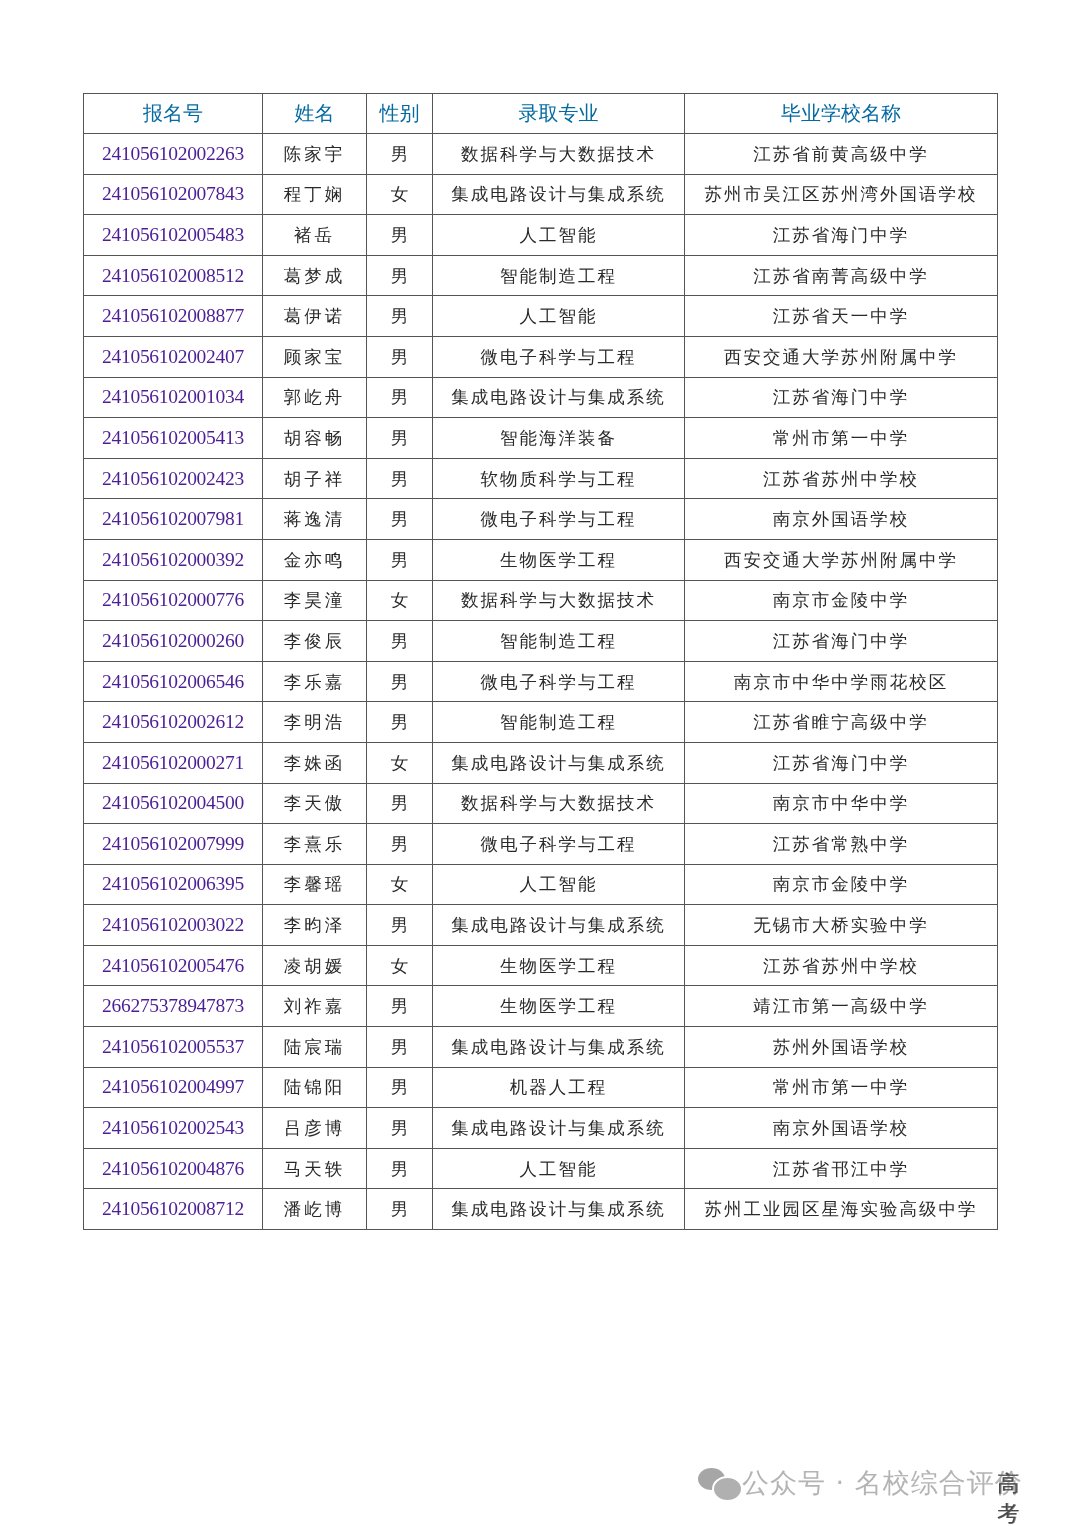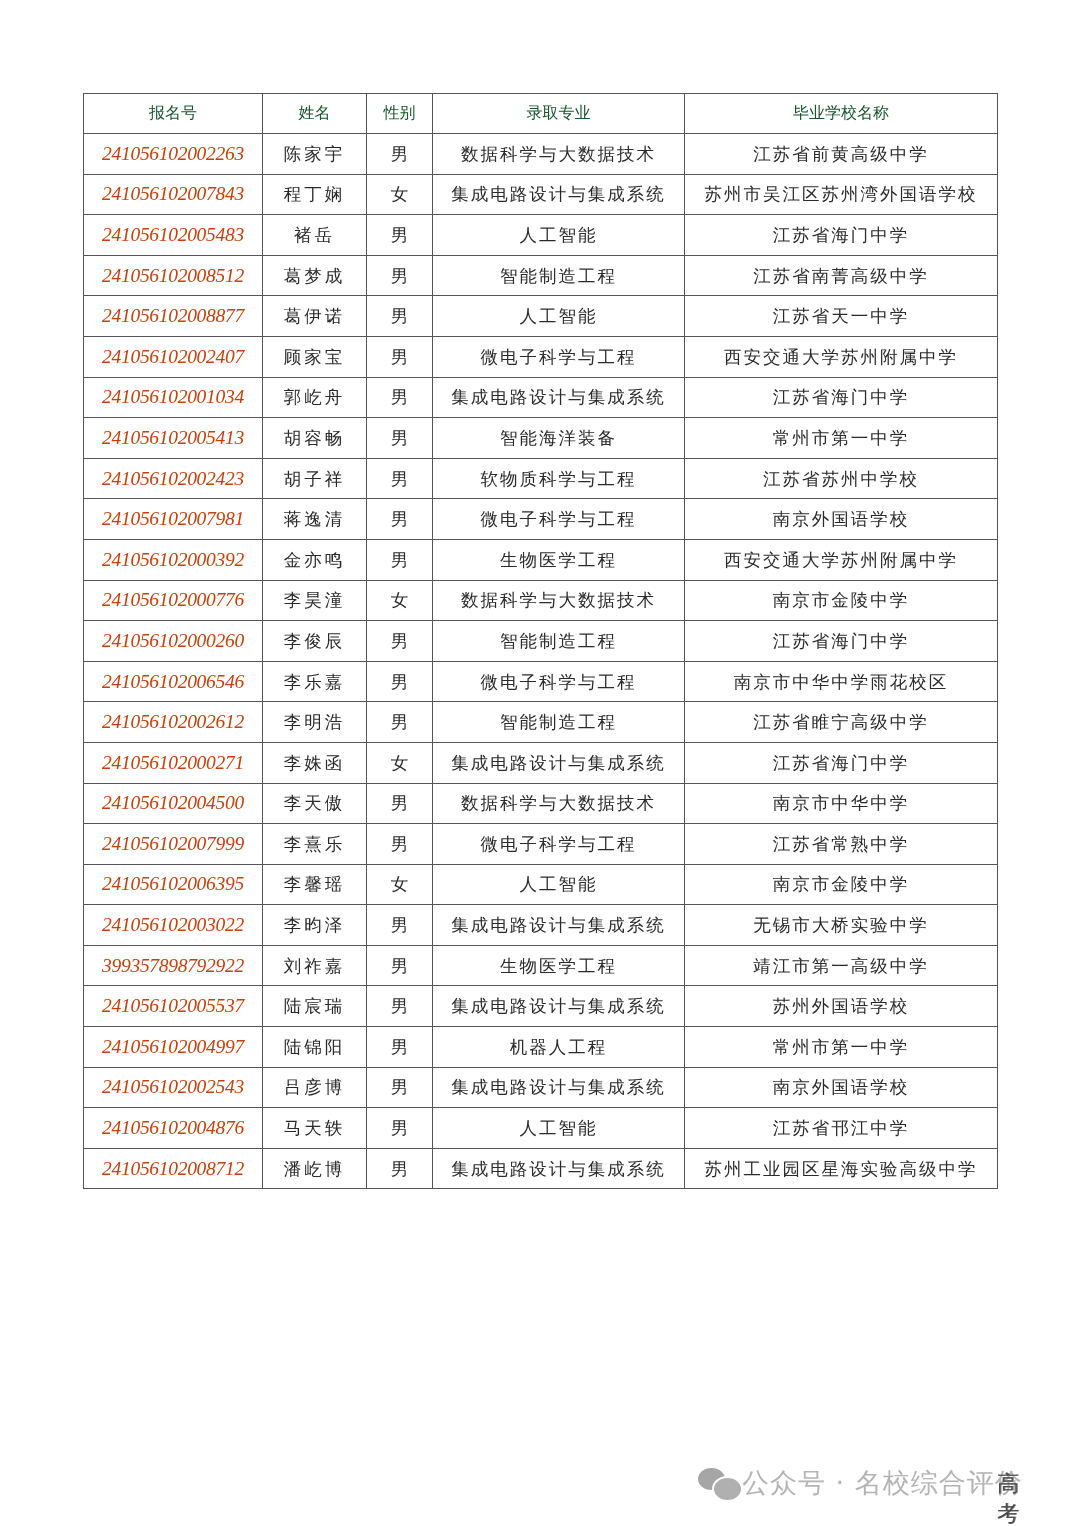--- a/index.html
+++ b/index.html
@@ -15,24 +15,24 @@
   .page-table col.c2 { width: 104px; }
   .page-table col.c3 { width: 66px; }
   .page-table col.c4 { width: 252px; }
   .page-table col.c5 { width: 313px; }
   .page-table th, .page-table td {
     border: 1.3px solid #555; text-align: center; vertical-align: middle;
     padding: 0; white-space: nowrap; overflow: hidden;
   }
   .page-table th {
     height: 39px; font-family: "DejaVu Sans", "Liberation Sans", sans-serif;
-    font-weight: normal; font-size: 16px; color: #14532d;
+    font-weight: normal; font-size: 20px; color: #0369a1;
   }
   .page-table td { height: 39.6px; font-size: 17.5px; color: #2a2a2a; letter-spacing: 0.5px; }
-  .page-table td.id { font-family: "Liberation Serif", "DejaVu Serif", serif; font-size: 19.5px; letter-spacing: -0.3px; color: #c2410c; font-style: italic; }
+  .page-table td.id { font-family: "Liberation Serif", "DejaVu Serif", serif; font-size: 19.5px; letter-spacing: -0.3px; color: #4c1d95; }
   .page-table td.cn { letter-spacing: 3px; }
   .page-table td.cn-wide { letter-spacing: 2px; }
   .page-table td.sex { letter-spacing: 0; }
 
   .watermark {
     position: absolute; left: 698px; top: 1458px; height: 50px;
     display: flex; align-items: center; 
     font-family: "DejaVu Sans", "Liberation Sans", sans-serif;
   }
   .wm-icon { width: 44px; height: 34px; position: relative; }
@@ -199,21 +199,28 @@
         <td class="cn-wide">南京市金陵中学</td>
       </tr>
       <tr>
         <td class="id">241056102003022</td>
         <td class="cn">李昀泽</td>
         <td class="sex">男</td>
         <td class="cn-wide">集成电路设计与集成系统</td>
         <td class="cn-wide">无锡市大桥实验中学</td>
       </tr>
       <tr>
-        <td class="id">399357898792922</td>
+        <td class="id">241056102005476</td>
+        <td class="cn">凌胡媛</td>
+        <td class="sex">女</td>
+        <td class="cn-wide">生物医学工程</td>
+        <td class="cn-wide">江苏省苏州中学校</td>
+      </tr>
+      <tr>
+        <td class="id">266275378947873</td>
         <td class="cn">刘祚嘉</td>
         <td class="sex">男</td>
         <td class="cn-wide">生物医学工程</td>
         <td class="cn-wide">靖江市第一高级中学</td>
       </tr>
       <tr>
         <td class="id">241056102005537</td>
         <td class="cn">陆宸瑞</td>
         <td class="sex">男</td>
         <td class="cn-wide">集成电路设计与集成系统</td>

